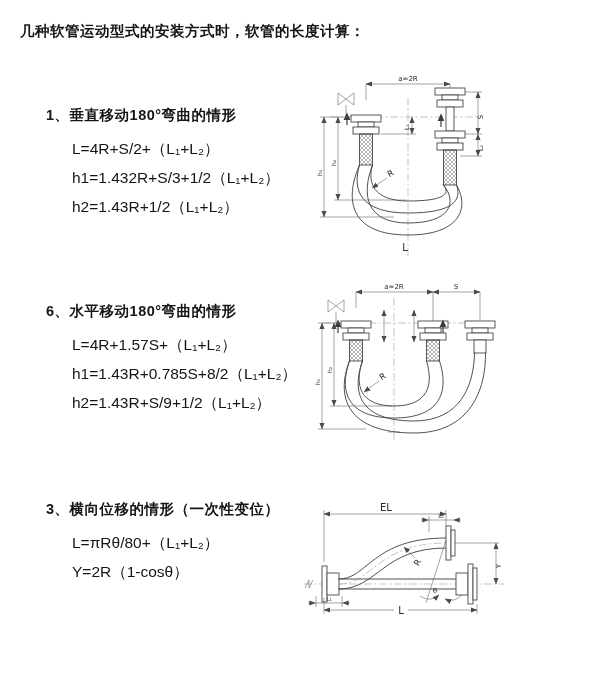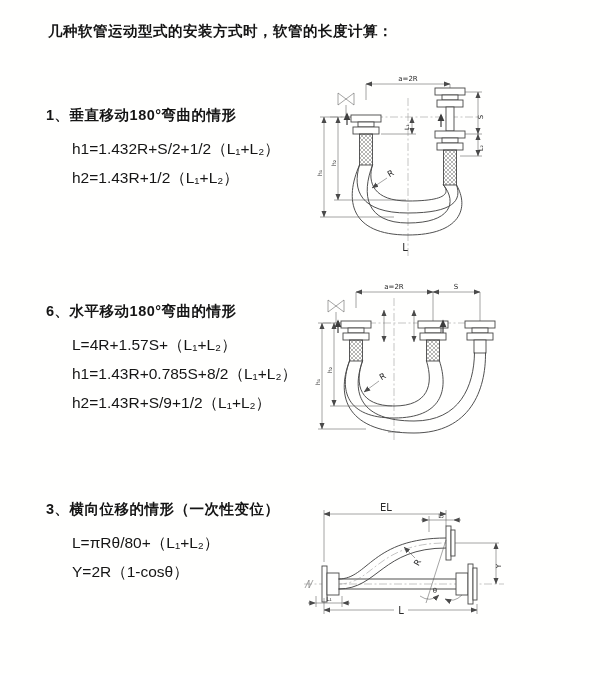--- a/index.html
+++ b/index.html
@@ -1,21 +1,21 @@
 <!DOCTYPE html>
 <html><head>
 <meta charset="utf-8">
 <style>
   html,body{margin:0;padding:0;}
   body{
     width:600px;height:675px;background:#fffffe;position:relative;overflow:hidden;
     font-family:"Liberation Sans","DejaVu Sans",sans-serif;color:#151515;
   }
   .page{position:absolute;inset:0;}
-  .title{position:absolute;left:48px;top:22px;font-size:14.5px;font-weight:bold;letter-spacing:.5px;}
+  .title{position:absolute;left:20px;top:22px;font-size:14.5px;font-weight:bold;letter-spacing:.5px;}
   .section{position:absolute;left:46px;width:280px;}
   .sec-heading{font-size:14.5px;font-weight:bold;margin:0 0 9px 0;letter-spacing:.5px;}
   .formula{font-size:15.5px;margin:0 0 0 26px;line-height:29px;white-space:nowrap;}
   .diagram{position:absolute;}
   
   .dline{stroke:#474747;stroke-width:.95;fill:none;stroke-linecap:round;}
   .dfill{fill:#fffffe;stroke:#474747;stroke-width:.9;}
   .braid{fill:url(#hatch);stroke:#474747;stroke-width:.9;}
   .dim{stroke:#5a5a5a;stroke-width:.55;fill:none;}
   .dthin{stroke:#5a5a5a;stroke-width:.55;fill:none;}
@@ -43,21 +43,22 @@
     </pattern>
   </defs>
 </svg>
 
 <div class="page">
 
   <div class="title">几种软管运动型式的安装方式时，软管的长度计算：</div>
 
   <div class="section" style="top:106px">
     <p class="sec-heading">1、垂直移动180°弯曲的情形</p>
-    <p class="formula">h1=1.432R+S/2+1/2（L₁+L₂）</p>
+    <p class="formula">L=4R+S/2+（L₁+L₂）</p>
+    <p class="formula">h1=1.432R+S/3+1/2（L₁+L₂）</p>
     <p class="formula">h2=1.43R+1/2（L₁+L₂）</p>
   </div>
 
   <svg class="diagram" style="left:308px;top:70px" width="290" height="192" viewBox="0 0 290 192">
     <g>
       <path class="dcl" d="M100,28 V186"></path>
       <path class="dcl" d="M22,47 H172"></path>
     </g>
 
     <g>

